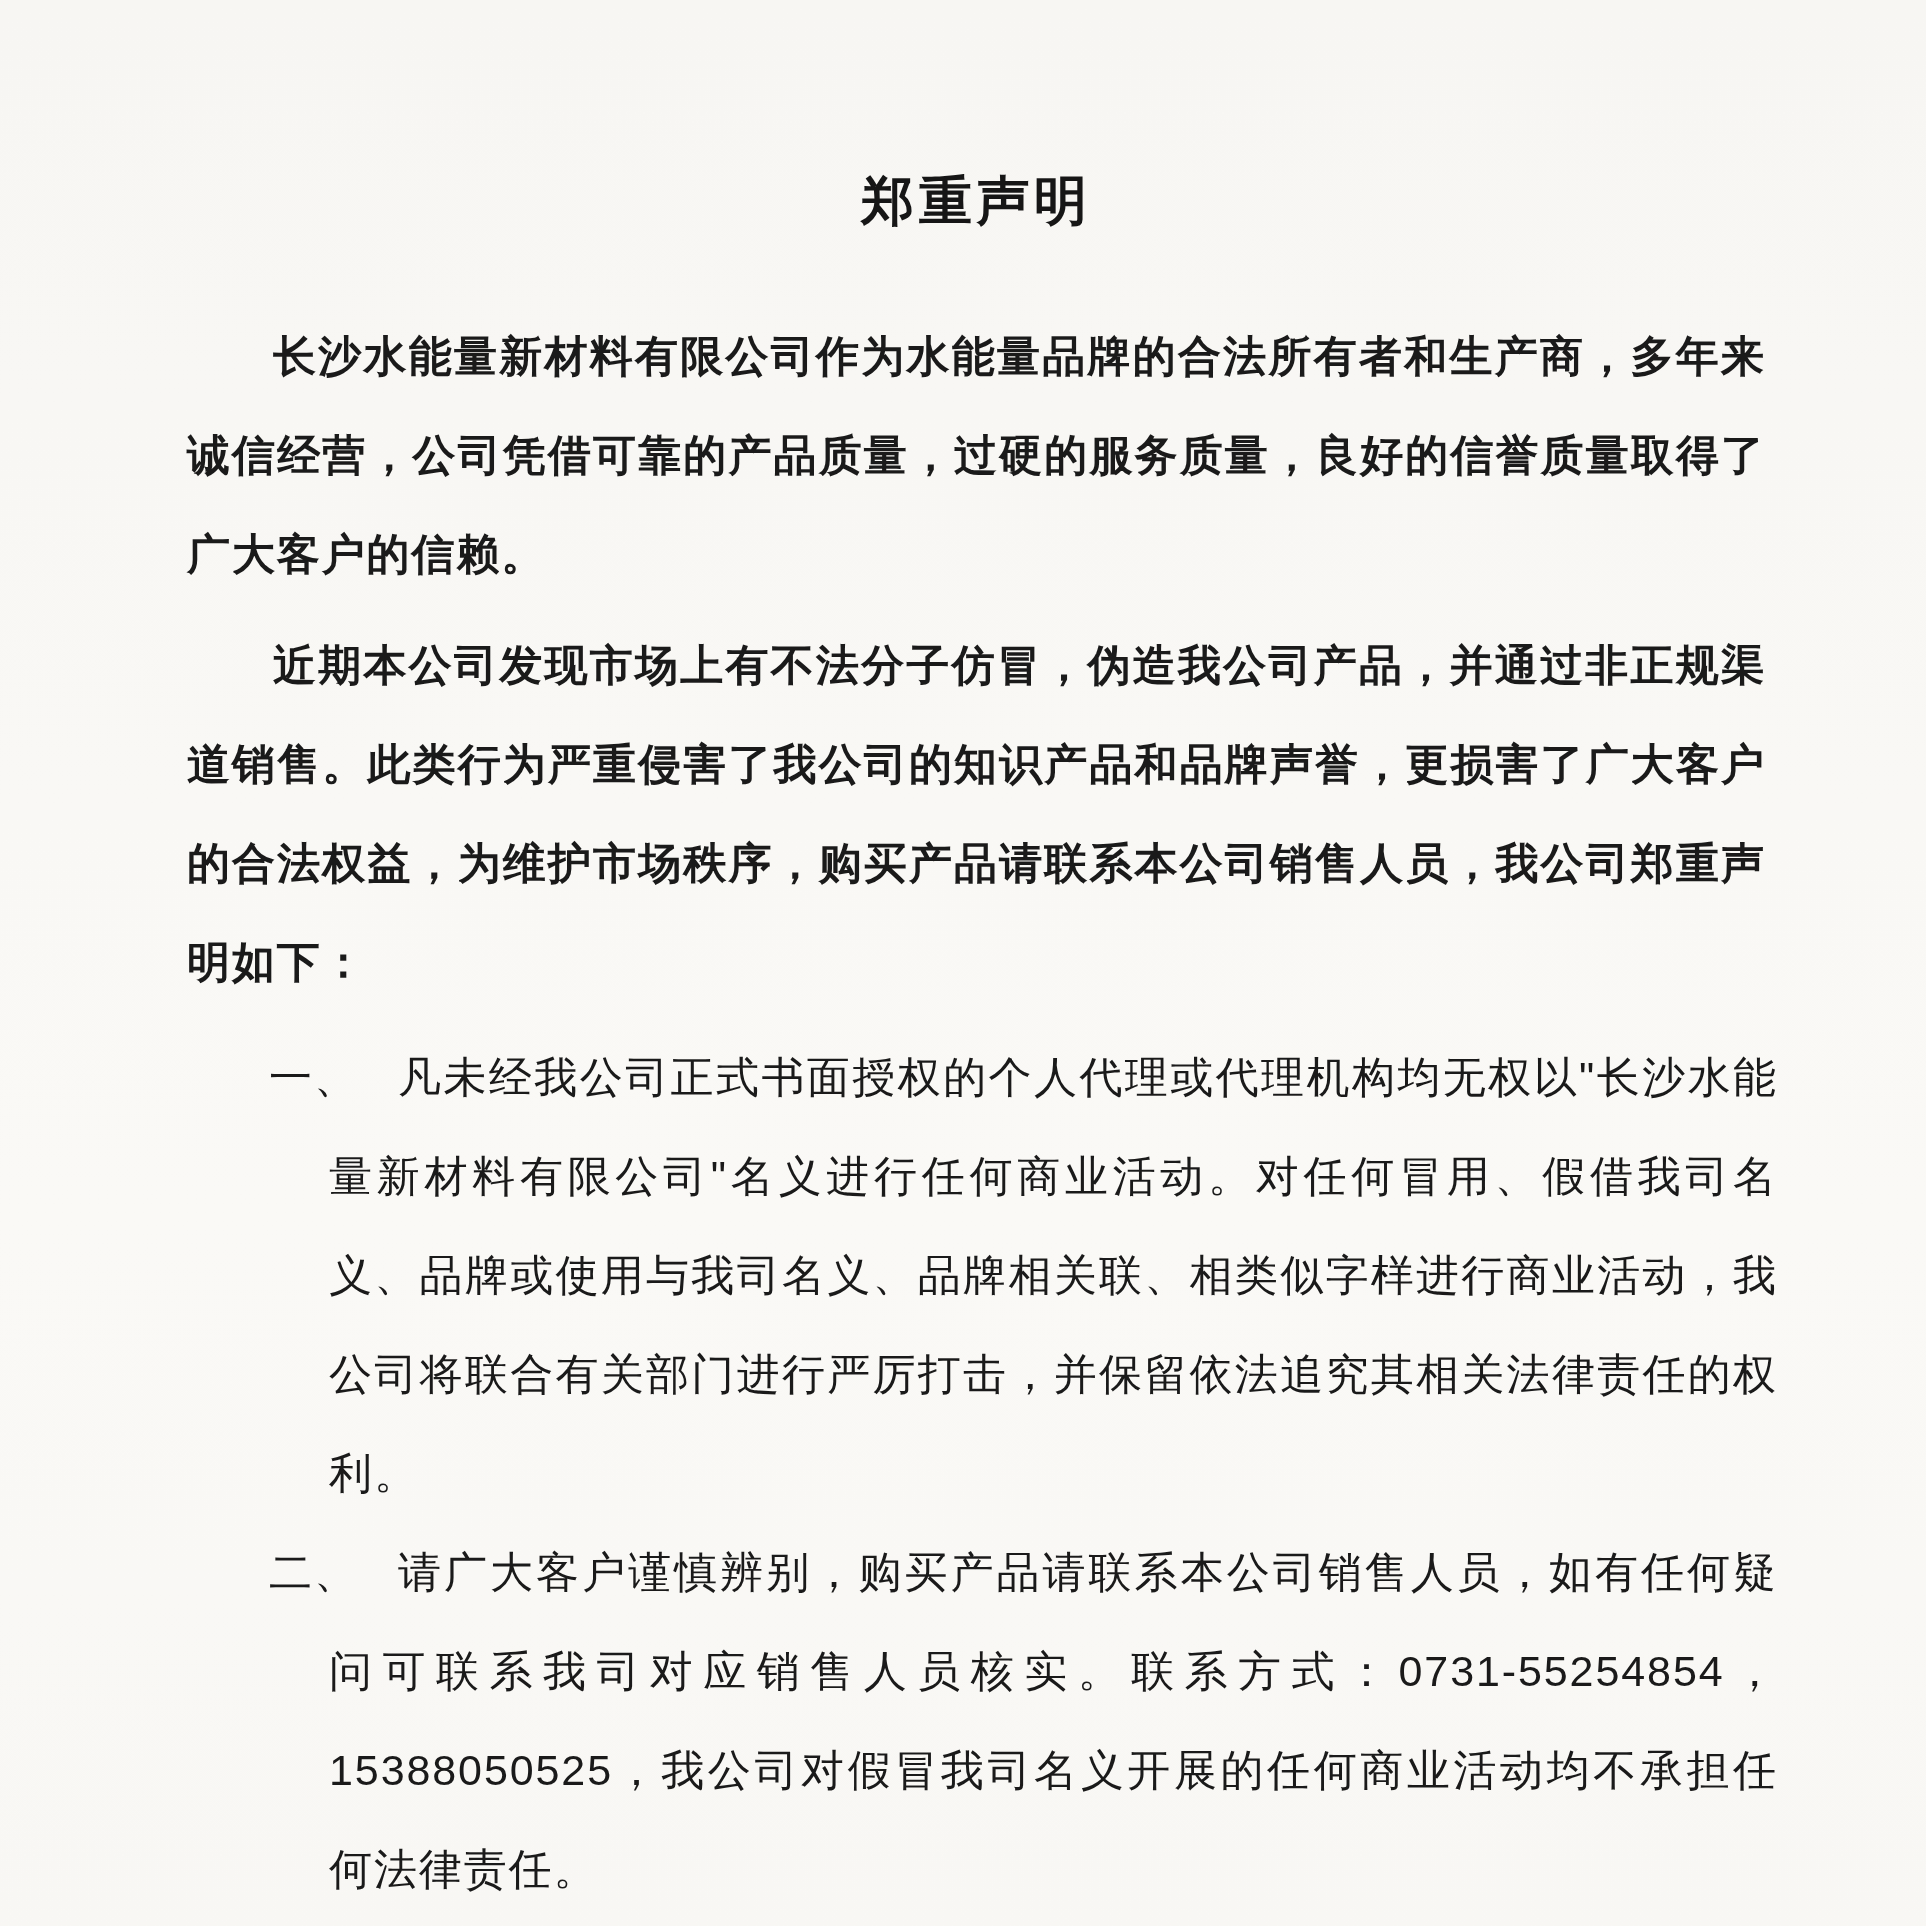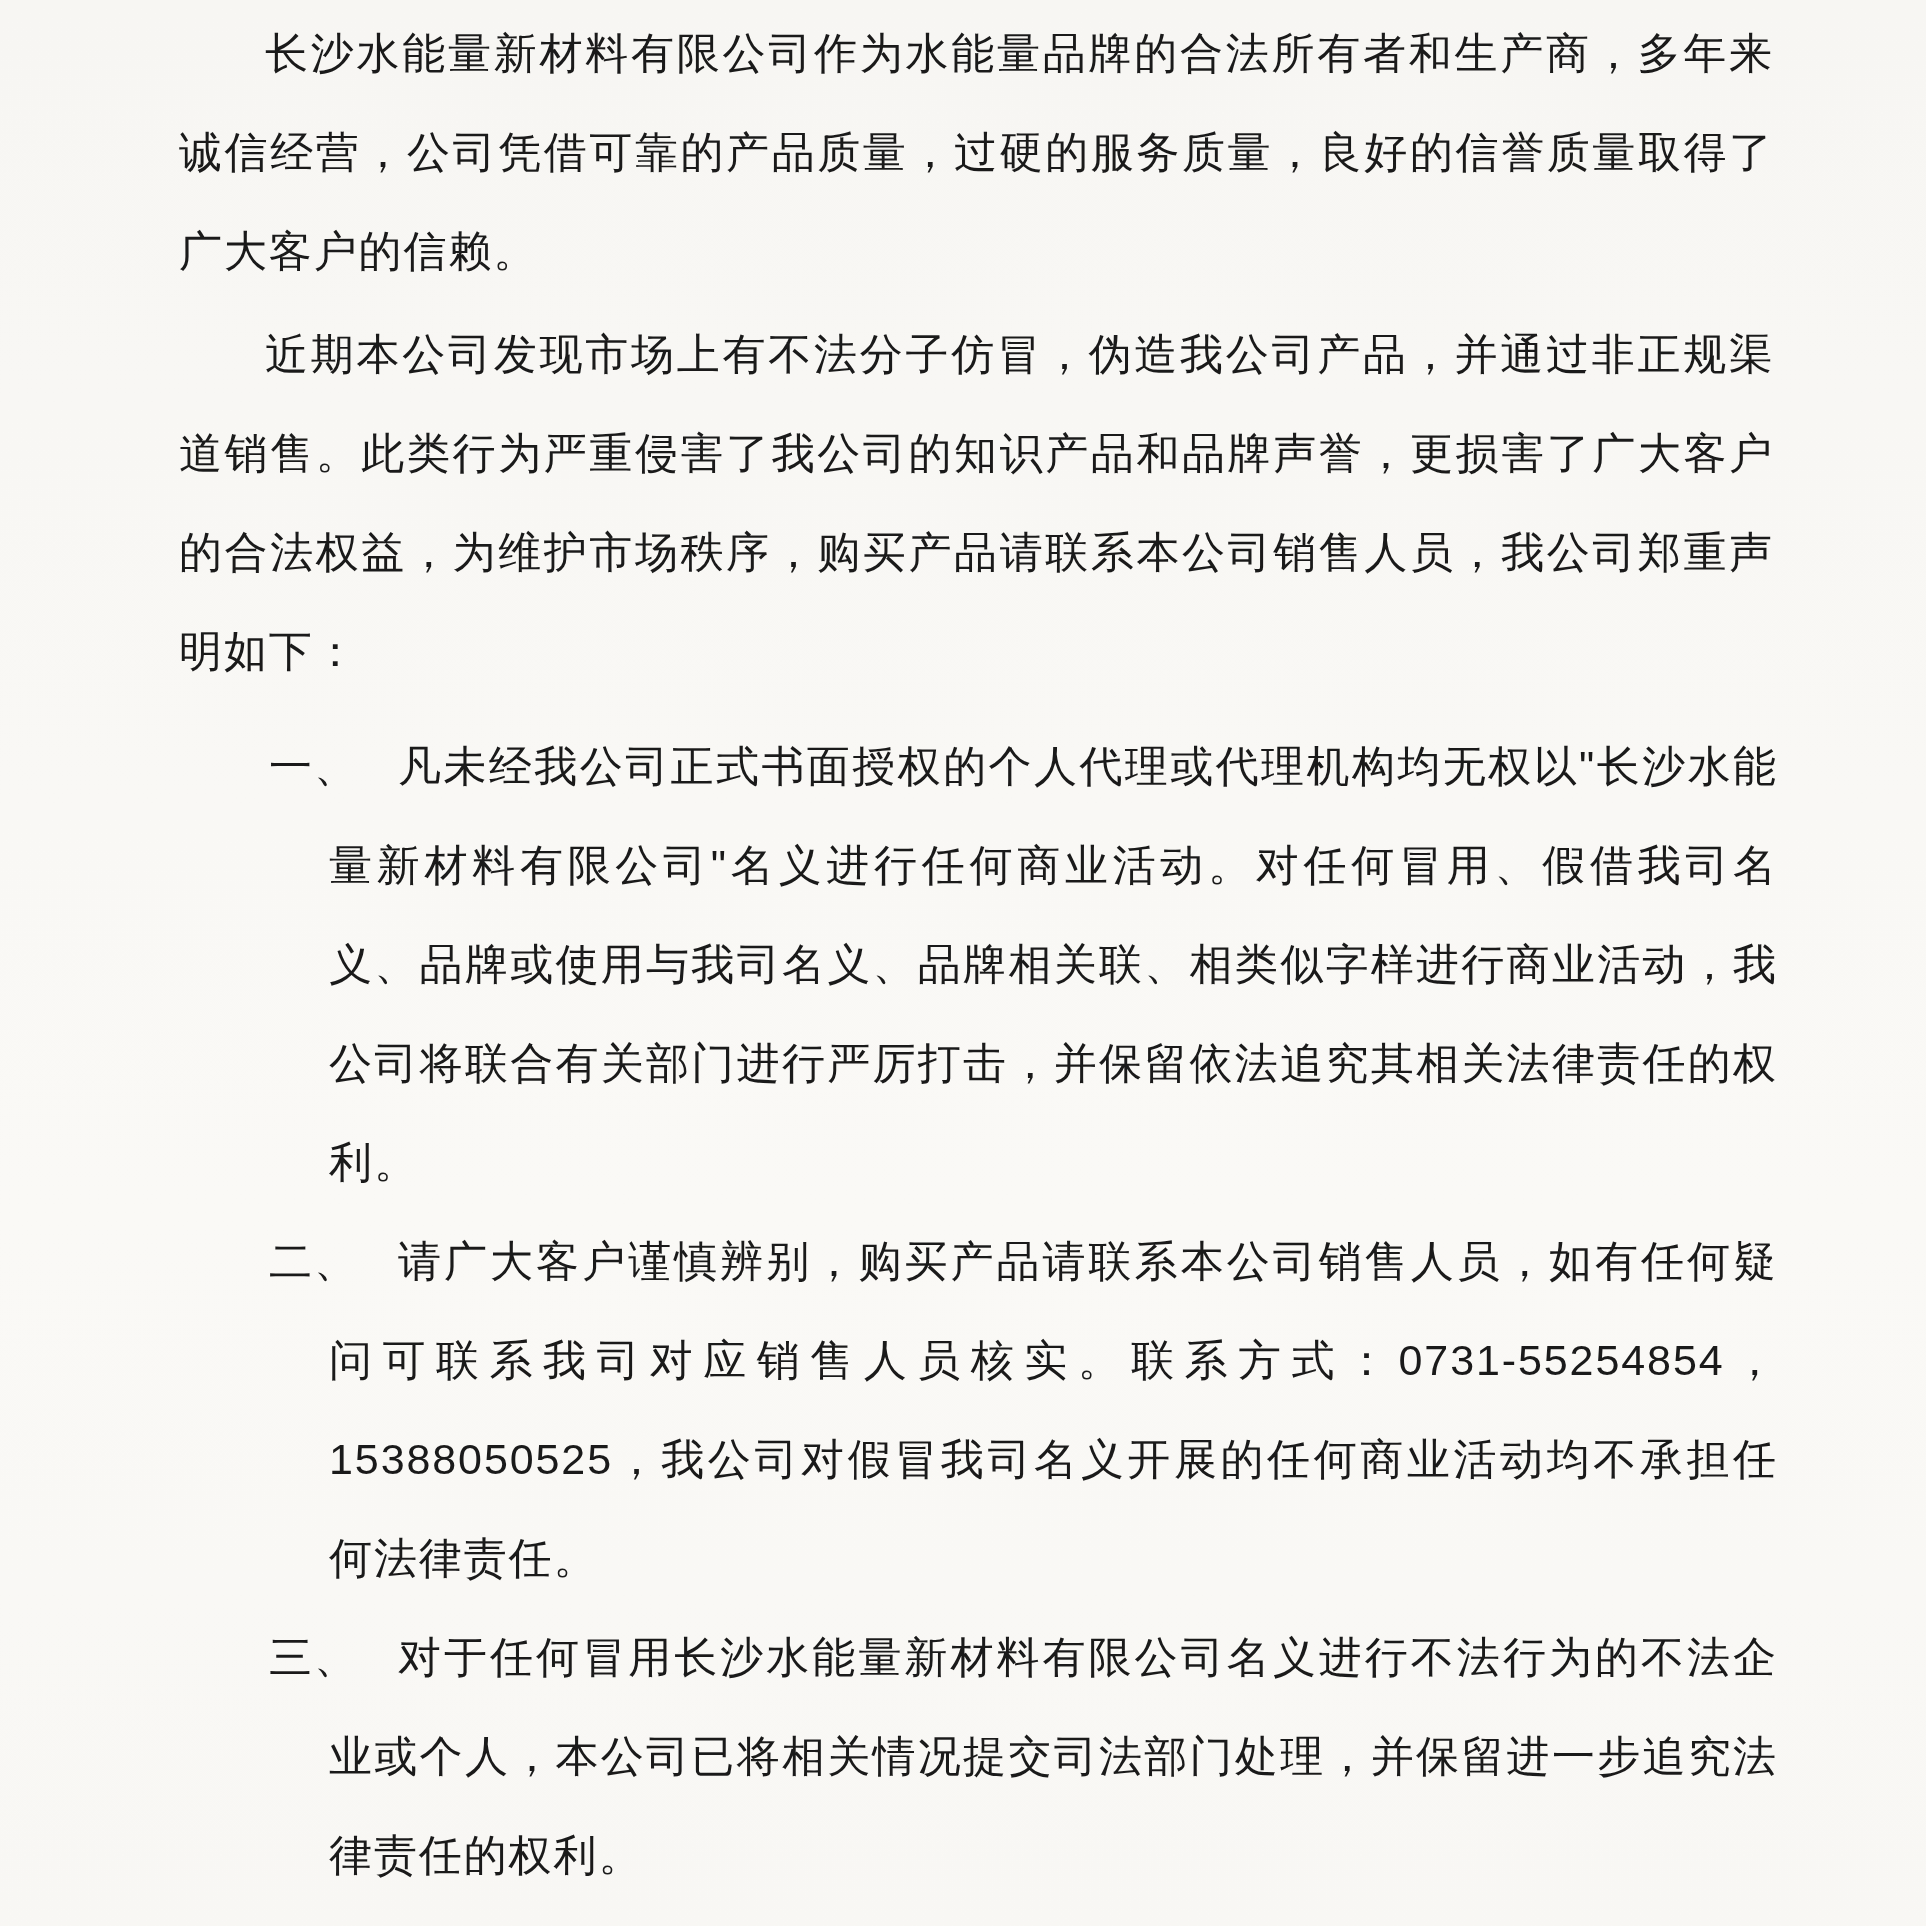--- a/index.html
+++ b/index.html
@@ -25,31 +25,32 @@
     font-weight: bold;
     letter-spacing: 4.6px;
     color: #161616;
   }
   .body-text {
     font-size: 43px;
     line-height: 99px;
     letter-spacing: 1.9px;
     text-align: justify;
   }
-  p.para { margin: 4px; text-indent: 86px; }
+  p.para { margin: 12px; text-indent: 86px; font-weight: bold; }
   .list { margin-top: 16px; }
   .item { position: relative; margin: 0; padding-left: 154px; }
   .item .num { position: absolute; left: 94px; top: 0; }
   .item .text { display: block; text-indent: 69px; }
 </style>
 </head>
 <body>
 
 <div class="content">
 
+  <h1 class="doc-title">郑重声明</h1>
 
   <div class="body-text">
 
     <p class="para">长沙水能量新材料有限公司作为水能量品牌的合法所有者和生产商，多年来诚信经营，公司凭借可靠的产品质量，过硬的服务质量，良好的信誉质量取得了广大客户的信赖。</p>
     <p class="para">近期本公司发现市场上有不法分子仿冒，伪造我公司产品，并通过非正规渠道销售。此类行为严重侵害了我公司的知识产品和品牌声誉，更损害了广大客户的合法权益，为维护市场秩序，购买产品请联系本公司销售人员，我公司郑重声明如下：</p>
 
     <div class="list">
       <div class="item">
         <span class="num">一、</span>
         <span class="text">凡未经我公司正式书面授权的个人代理或代理机构均无权以"长沙水能量新材料有限公司"名义进行任何商业活动。对任何冒用、假借我司名义、品牌或使用与我司名义、品牌相关联、相类似字样进行商业活动，我公司将联合有关部门进行严厉打击，并保留依法追究其相关法律责任的权利。</span>

